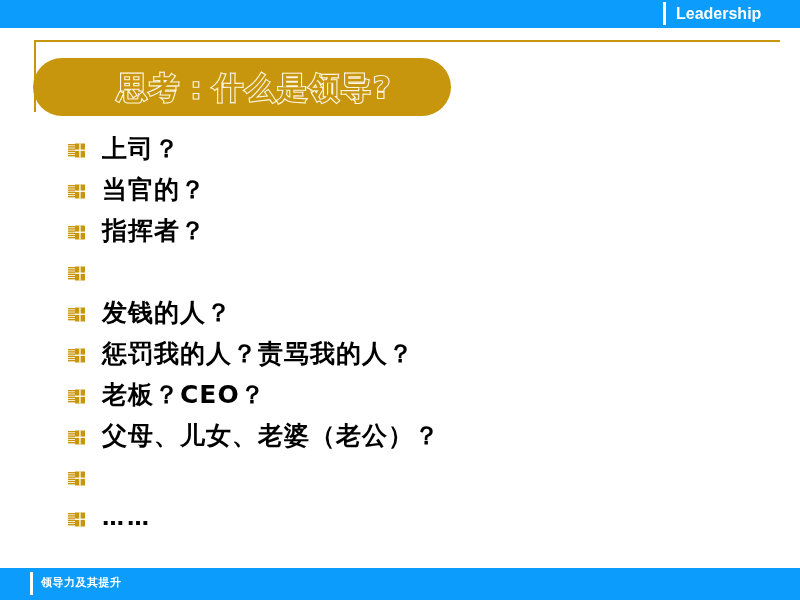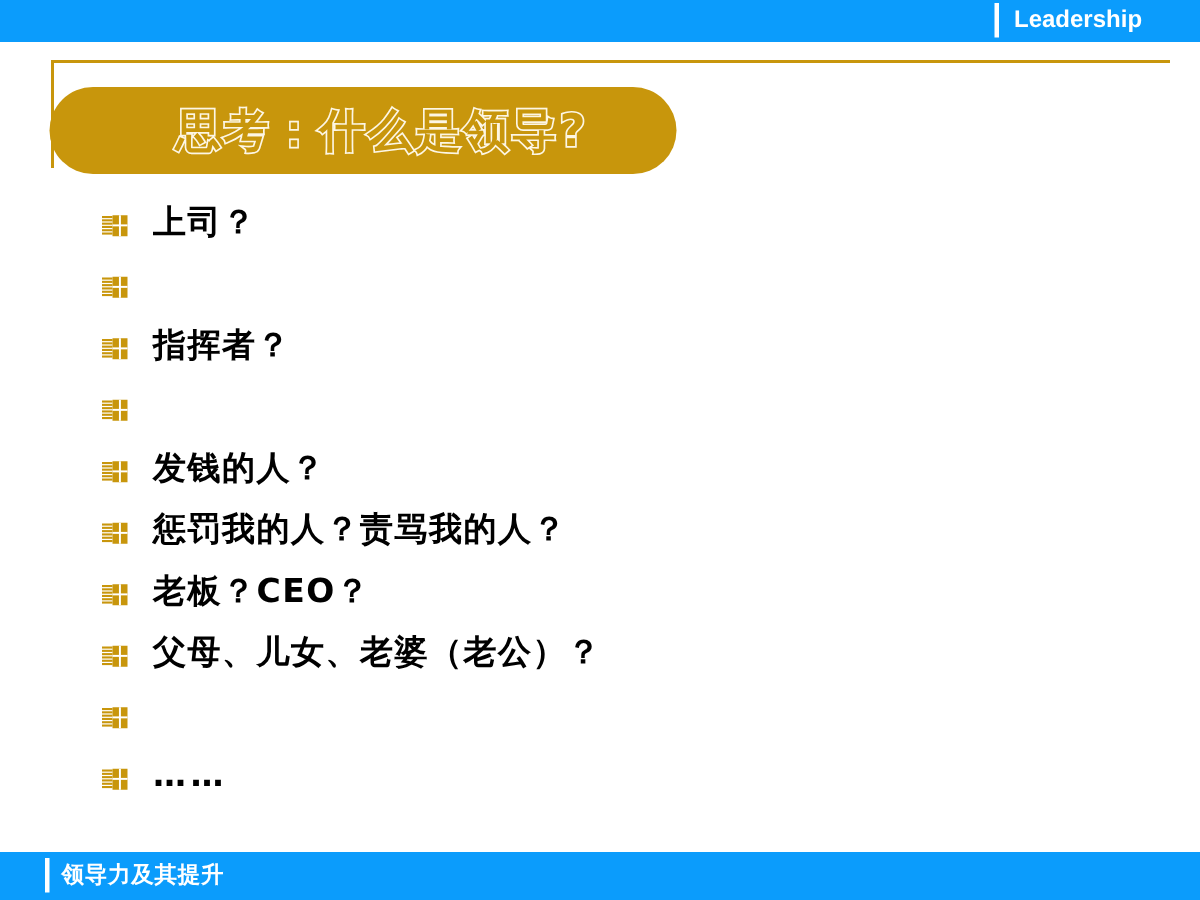--- a/index.html
+++ b/index.html
@@ -106,21 +106,21 @@
     width: 18px;
     height: 15px;
     position: relative;
     margin-right: 16px;
     margin-top: 3px;
   }
   .bullet-icon svg { display: block; }
 
   .bullet-label {
     flex: 0 1 auto;
-    font-size: 22px;
+    font-size: 25px;
     font-weight: bold;
     color: #000000;
     line-height: 26px;
     letter-spacing: 1px;
     white-space: nowrap;
     font-family: "DejaVu Sans", "Liberation Sans", sans-serif;
   }
   .bullet-label.ellipsis-row {
     font-size: 22px;
     letter-spacing: 3px;
@@ -141,21 +141,21 @@
     top: 572px;
     width: 3px;
     height: 23px;
     background: #ffffff;
   }
   #footer-title {
     position: absolute;
     left: 41px;
     top: 573px;
     color: #ffffff;
-    font-size: 15px;
+    font-size: 11px;
     font-weight: bold;
     line-height: 20px;
     letter-spacing: 0.5px;
     white-space: nowrap;
     font-family: "DejaVu Sans", "Liberation Sans", sans-serif;
   }
 </style>
 </head>
 <body>
 
@@ -203,20 +203,21 @@
           <rect x="0" y="9.8" width="7" height="1.4"></rect>
           <rect x="0" y="12" width="7" height="1.4"></rect>
           <rect x="7" y="0.5" width="10" height="14"></rect>
         </g>
         <g fill="#ffffff">
           <rect x="11.3" y="0.5" width="1.3" height="14"></rect>
           <rect x="7" y="6.6" width="10" height="1.3"></rect>
         </g>
       </svg>
     </span>
+    <span class="bullet-label">当官的？</span>
   </div>
 
   <div class="bullet-row">
     <span class="bullet-icon">
       <svg width="18" height="15" viewBox="0 0 18 15" xmlns="http://www.w3.org/2000/svg">
         <g fill="#c8960c">
           <rect x="0" y="1" width="7" height="1.4"></rect>
           <rect x="0" y="3.2" width="7" height="1.4"></rect>
           <rect x="0" y="5.4" width="7" height="1.4"></rect>
           <rect x="0" y="7.6" width="7" height="1.4"></rect>

